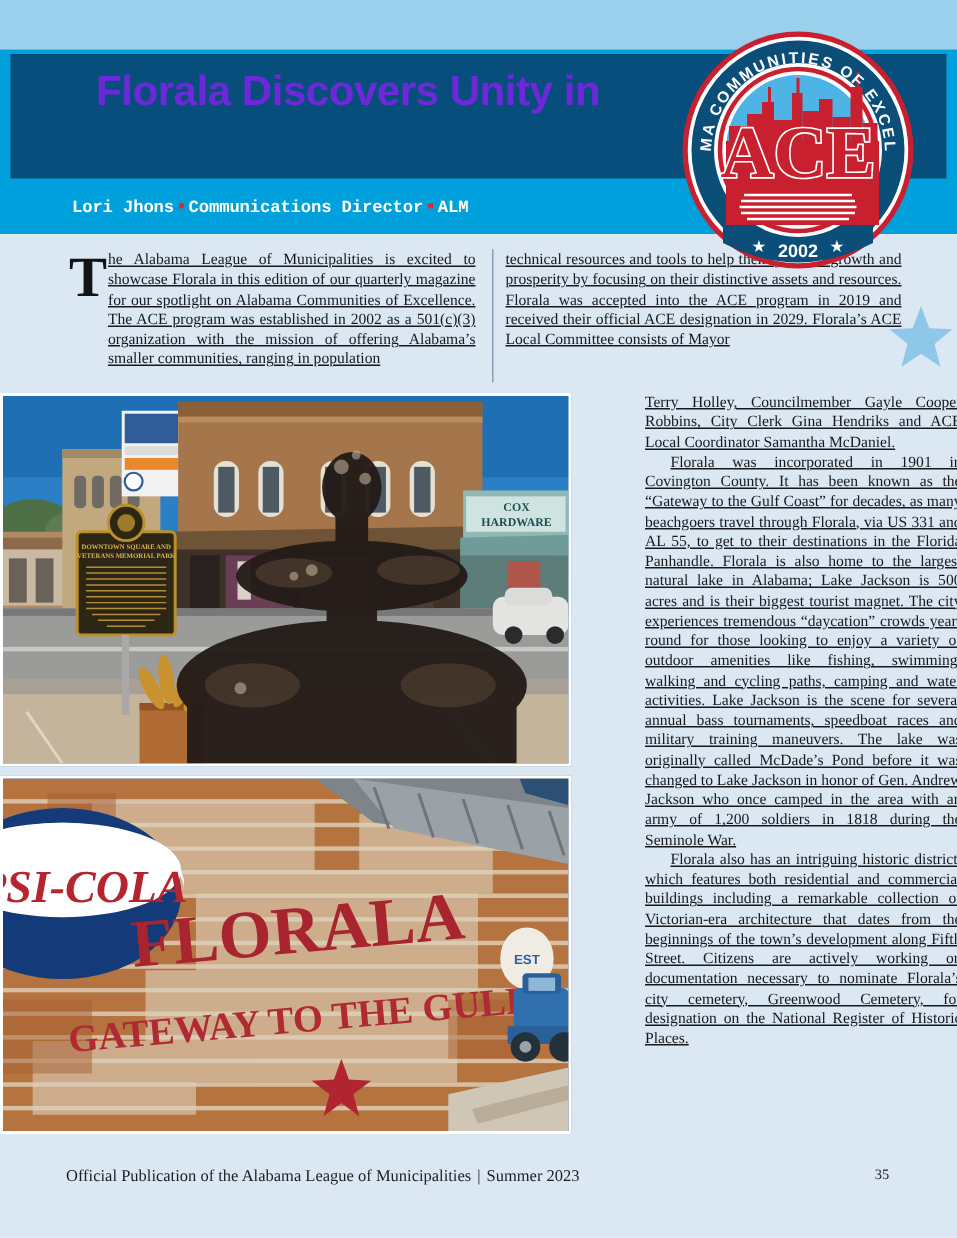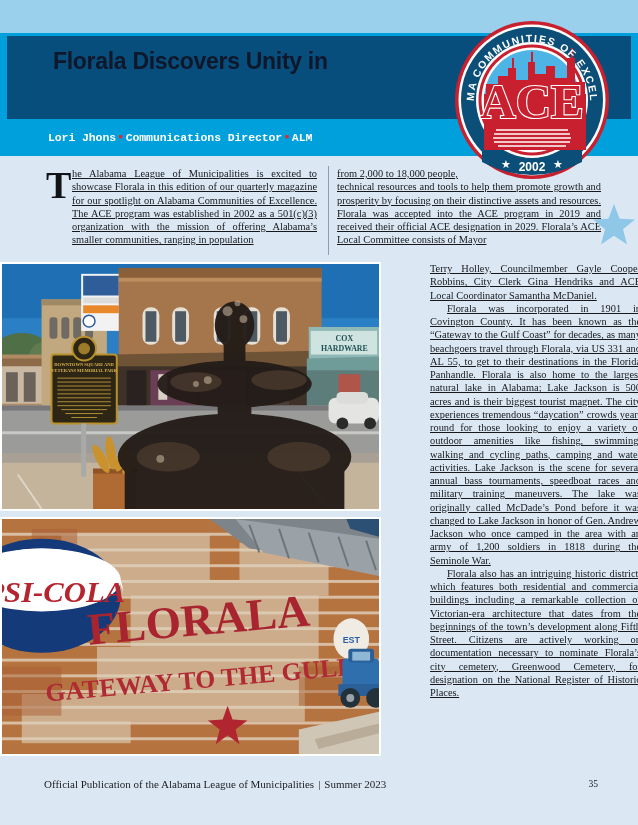--- a/index.html
+++ b/index.html
@@ -30,27 +30,27 @@
     background: #00a0dc;
   }
   .title-box {
     position: absolute;
     left: 7px; top: 36px;
     width: 624px; height: 83px;
     background: #084e7c;
   }
   .title-text {
     position: absolute;
-    left: 53px; top: 44px;
+    left: 64px; top: 44px;
     width: 400px;
     font-family: "Liberation Sans", sans-serif;
     font-weight: bold;
-    font-size: 23px;
+    font-size: 28px;
     line-height: 34px;
-    color: #0f172a;
+    color: #6d28d9;
     letter-spacing: -0.3px;
   }
   .byline-band {
     position: absolute;
     left: 0; top: 122px;
     width: 638px; height: 34px;
     background: #00a0dc;
   }
   .byline {
     position: absolute;
@@ -157,21 +157,21 @@
     font-family: "Liberation Serif", serif;
     font-size: 11px;
     color: #1b1d21;
     white-space: nowrap;
   }
   .footer-left .bar { padding: 0 4px; }
   .footer-page {
     position: absolute;
     left: 578px; top: 778px;
     width: 20px;
-    text-align: right;
+    text-align: center;
     font-family: "Liberation Serif", serif;
     font-size: 9.6px;
     color: #1b1d21;
   }
 </style>
 </head>
 <body>
 
 <div class="top-band"></div>
 <div class="title-band"></div>
@@ -244,21 +244,20 @@
 <div class="col-divider"></div>
 
 <div class="col col-left">
   <div class="dropcap-wrap">
     <span class="dropcap">T</span>
     <p class="dropcap-para">he Alabama League of Municipalities is excited to showcase Florala in this edition of our quarterly magazine for our spotlight on Alabama Communities of Excellence. The ACE program was established in 2002 as a 501(c)(3) organization with the mission of offering Alabama’s smaller communities, ranging in population</p>
   </div>
 </div>
 
 <div class="col col-right">
-  <p>from 2,000 to 18,000 people,</p>
   <p>technical resources and tools to help them promote growth and prosperity by focusing on their distinctive assets and resources. Florala was accepted into the ACE program in 2019 and received their official ACE designation in 2029. Florala’s ACE Local Committee consists of Mayor</p>
 </div>
 
 <div class="col col-right-lower">
   <p>Terry Holley, Councilmember Gayle Cooper Robbins, City Clerk Gina Hendriks and ACE Local Coordinator Samantha McDaniel.</p>
   <p class="indent">Florala was incorporated in 1901 in Covington County. It has been known as the “Gateway to the Gulf Coast” for decades, as many beachgoers travel through Florala, via US 331 and AL 55, to get to their destinations in the Florida Panhandle. Florala is also home to the largest natural lake in Alabama; Lake Jackson is 500 acres and is their biggest tourist magnet. The city experiences tremendous “daycation” crowds year-round for those looking to enjoy a variety of outdoor amenities like fishing, swimming, walking and cycling paths, camping and water activities. Lake Jackson is the scene for several annual bass tournaments, speedboat races and military training maneuvers. The lake was originally called McDade’s Pond before it was changed to Lake Jackson in honor of Gen. Andrew Jackson who once camped in the area with an army of 1,200 soldiers in 1818 during the Seminole War.</p>
   <p class="indent">Florala also has an intriguing historic district, which features both residential and commercial buildings including a remarkable collection of Victorian-era architecture that dates from the beginnings of the town’s development along Fifth Street. Citizens are actively working on documentation necessary to nominate Florala’s city cemetery, Greenwood Cemetery, for designation on the National Register of Historic Places.</p>
 </div>
 
 <div class="photo" id="photo-1">

